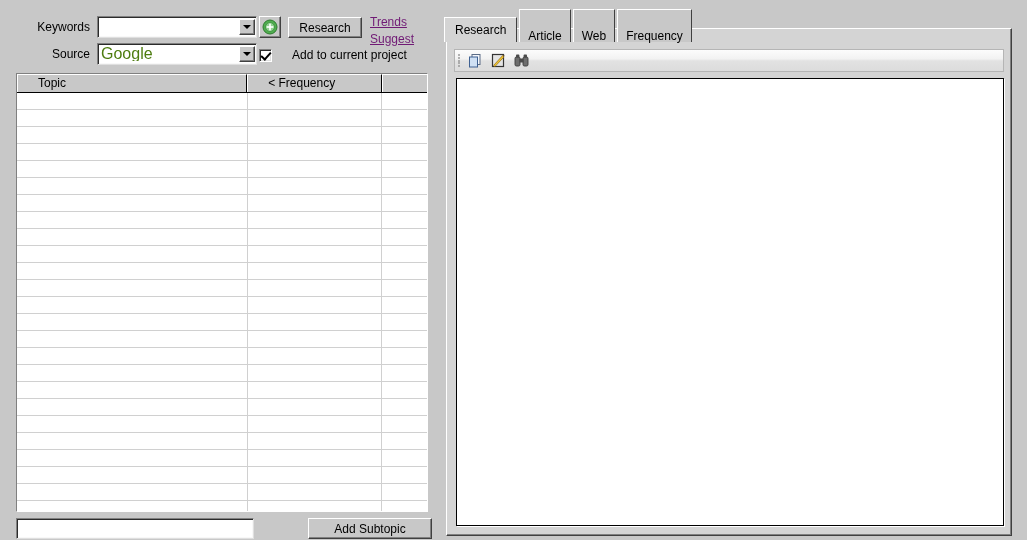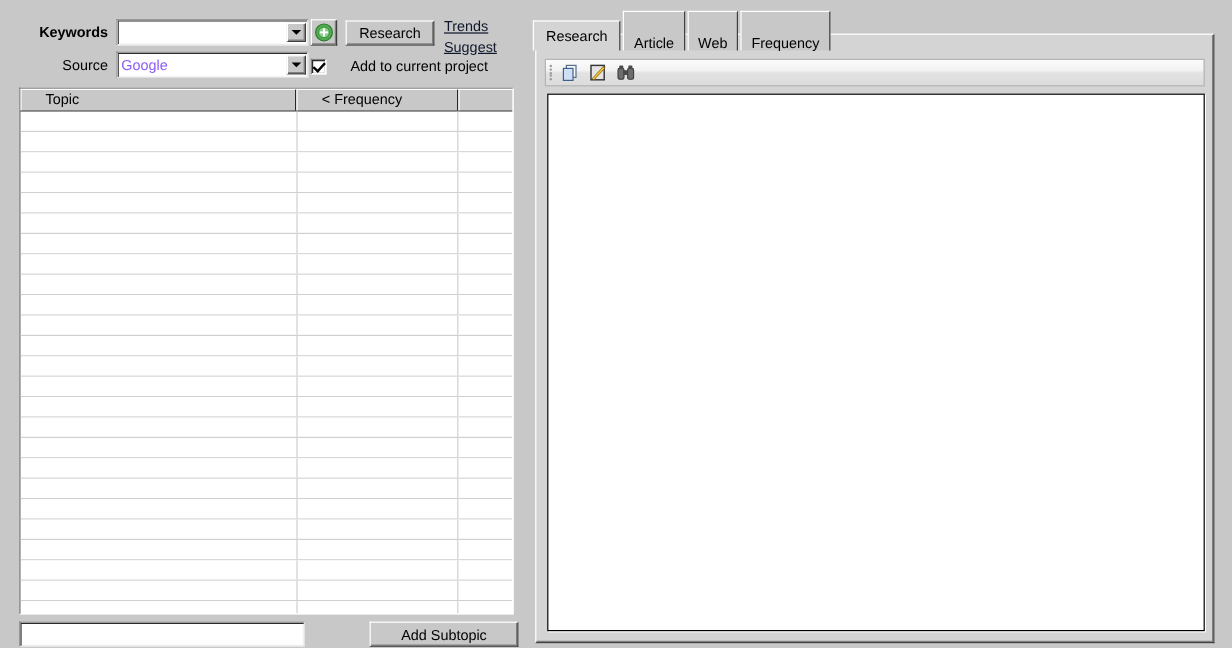--- a/index.html
+++ b/index.html
@@ -24,41 +24,41 @@
     width: 440px; height: 540px;
   }
 
   .form-label {
     position: absolute;
     font-size: 12px;
     color: #000;
     text-align: right;
     white-space: nowrap;
   }
-  .form-label.bold { font-weight: bold; }
+  .form-label.bold { font-weight: normal; }
 
   
   .combo {
     position: absolute;
     background: #ffffff;
     border-top: 1px solid #808080;
     border-left: 1px solid #808080;
     border-right: 1px solid #dfdfdf;
     border-bottom: 1px solid #dfdfdf;
     box-shadow: inset 1px 1px 0 #2b2b2b, inset -1px -1px 0 #f8f8f8;
     box-sizing: border-box;
     display: flex;
     align-items: center;
     padding: 0 0 0 3px;
   }
   .combo .combo-text {
     flex: 1;
-    font-size: 12px;
+    font-size: 16px;
     line-height: 14px;
-    color: #8b5cf6;
+    color: #4d7c0f;
     overflow: hidden;
     white-space: nowrap;
   }
   .combo .combo-arrow-btn {
     width: 16px;
     height: 16px;
     margin-right: 1px;
     background: #c8c8c8;
     border-top: 1px solid #ffffff;
     border-left: 1px solid #ffffff;
@@ -102,21 +102,21 @@
     background: #ffffff;
     border: 1px solid #808080;
     border-right-color: #dfdfdf;
     border-bottom-color: #dfdfdf;
     box-shadow: inset 1px 1px 0 #2b2b2b, inset -1px -1px 0 #f8f8f8;
     box-sizing: border-box;
   }
 
   .link {
     position: absolute;
-    color: #0f172a;
+    color: #701a75;
     text-decoration: underline;
     font-size: 12px;
     cursor: pointer;
     white-space: nowrap;
   }
 
   
   .chk-wrap {
     position: absolute;
     display: flex;

